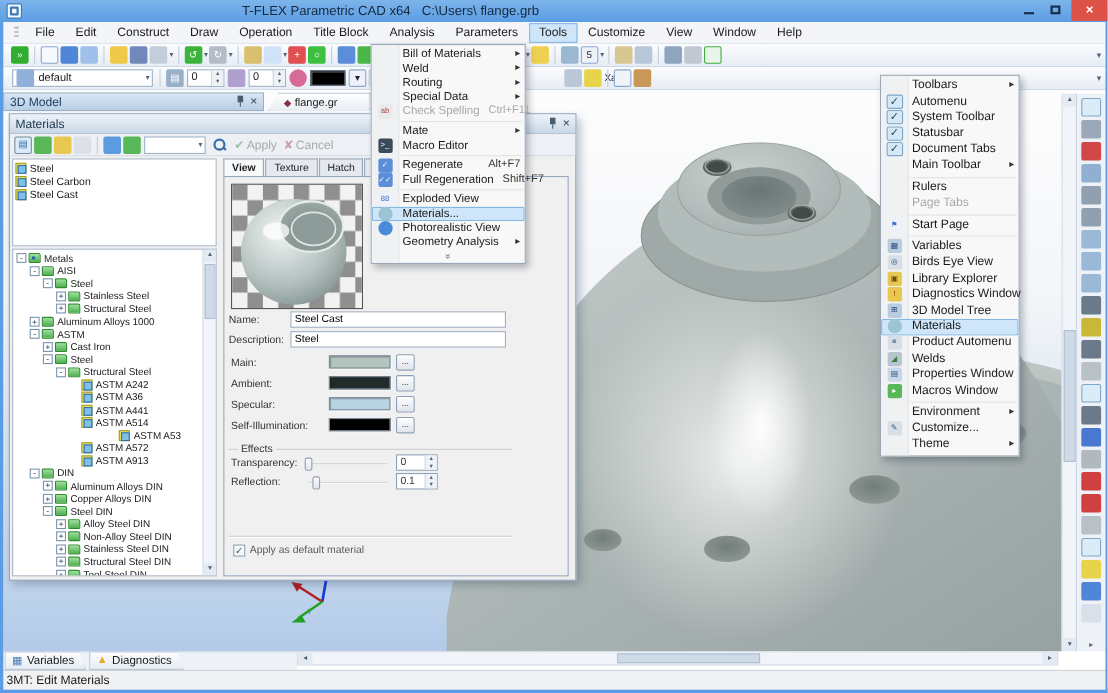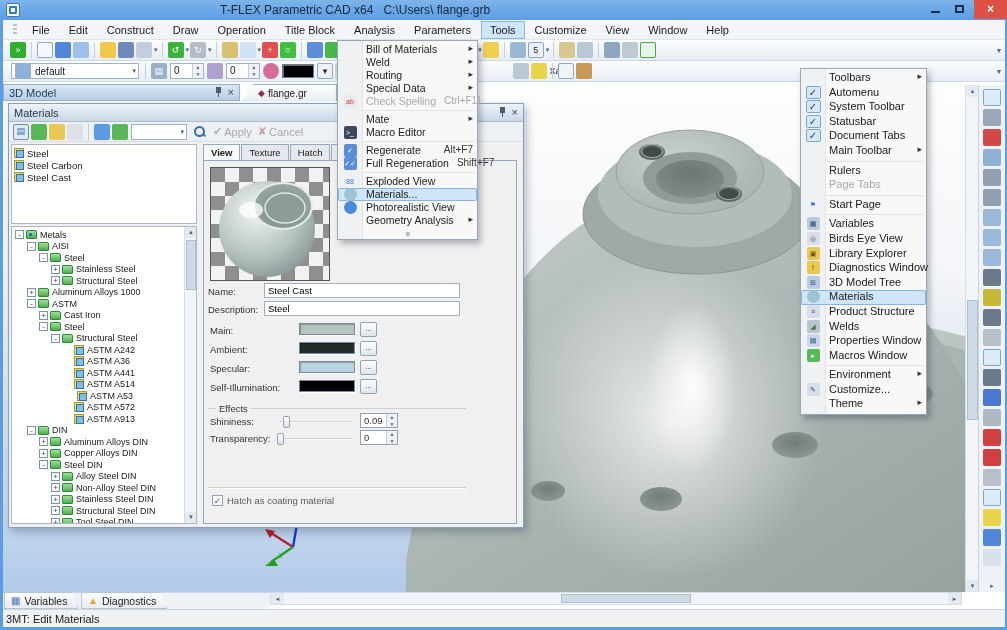--- a/index.html
+++ b/index.html
@@ -587,21 +587,21 @@
         <div class="tree-row" style="padding-left: 51px;">
           <span style="width: 11px; flex: 0 0 auto;"></span>
           <span class="mat-chip"></span>
           <span>ASTM A441</span>
         </div>
         <div class="tree-row" style="padding-left: 51px;">
           <span style="width: 11px; flex: 0 0 auto;"></span>
           <span class="mat-chip"></span>
           <span>ASTM A514</span>
         </div>
-        <div class="tree-row" style="padding-left: 54px;">
+        <div class="tree-row" style="padding-left: 54px; justify-content: center;">
           <span style="width: 11px; flex: 0 0 auto;"></span>
           <span class="mat-chip"></span>
           <span>ASTM A53</span>
         </div>
         <div class="tree-row" style="padding-left: 51px;">
           <span style="width: 11px; flex: 0 0 auto;"></span>
           <span class="mat-chip"></span>
           <span>ASTM A572</span>
         </div>
         <div class="tree-row" style="padding-left: 51px;">
@@ -726,51 +726,51 @@
               <span class="c-more">...</span>
             </div>
           </div>
       </div>
       <div class="group" style="top:242px">
         <div class="group-head">
             <span>Effects</span>
           </div>
         <div id="effects-rows">
             <div class="e-row">
-              <span class="lab">Shininess:</span>
-              <span class="slider">
-                <span class="thumb" style="left: calc(9% - 3px);"></span>
-              </span>
-              <span class="e-spin">
-                <span class="sv">0.09</span>
-                <span class="spin-arrows">
-                  <i>▲</i>
-                  <i>▼</i>
-                </span>
-              </span>
-            </div>
-            <div class="e-row">
               <span class="lab">Transparency:</span>
               <span class="slider">
                 <span class="thumb" style="left: calc(0% - 3px);"></span>
               </span>
               <span class="e-spin">
                 <span class="sv">0</span>
                 <span class="spin-arrows">
                   <i>▲</i>
                   <i>▼</i>
                 </span>
               </span>
             </div>
+            <div class="e-row">
+              <span class="lab">Reflection:</span>
+              <span class="slider">
+                <span class="thumb" style="left: calc(10% - 3px);"></span>
+              </span>
+              <span class="e-spin">
+                <span class="sv">0.1</span>
+                <span class="spin-arrows">
+                  <i>▲</i>
+                  <i>▼</i>
+                </span>
+              </span>
+            </div>
           </div>
       </div>
       <div class="sep-line" style="top:326px"></div>
       <div class="coat" style="top:334px">
         <span class="cbox">✓</span>
-        <span>Hatch as coating material</span>
+        <span>Apply as default material</span>
       </div>
     </div>
   </div>
 </div>
 
 <div class="pmenu tools-menu" id="tools-menu">
     <div class="m-row">
       <div class="m-gut"></div>
       <div class="m-lab">Bill of Materials</div>
       <div class="m-right m-sub">▸</div>
@@ -959,21 +959,21 @@
         <span class="chip round" style="background: rgb(156, 196, 212);"></span>
       </div>
       <div class="m-lab">Materials</div>
     </div>
     <div class="m-row">
       <div class="m-gut">
         <span class="chip" style="background: rgb(216, 222, 230);">
           <span class="g" style="color: rgb(42, 74, 122);">≡</span>
         </span>
       </div>
-      <div class="m-lab">Product Structure</div>
+      <div class="m-lab">Product Automenu</div>
     </div>
     <div class="m-row">
       <div class="m-gut">
         <span class="chip" style="background: rgb(184, 196, 208);">
           <span class="g" style="color: rgb(58, 122, 58);">◢</span>
         </span>
       </div>
       <div class="m-lab">Welds</div>
     </div>
     <div class="m-row">

